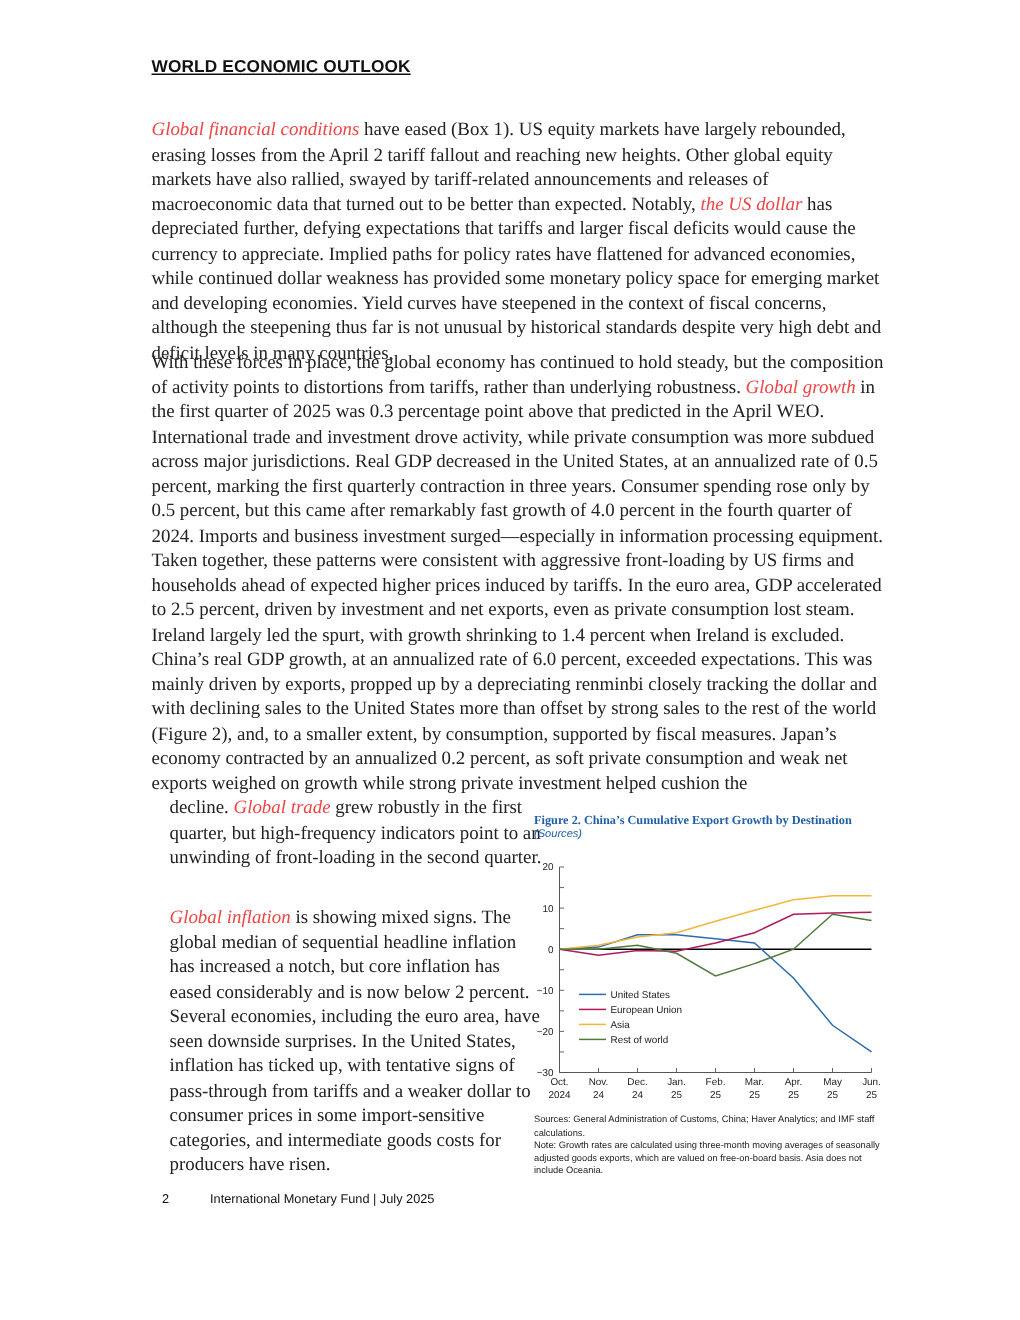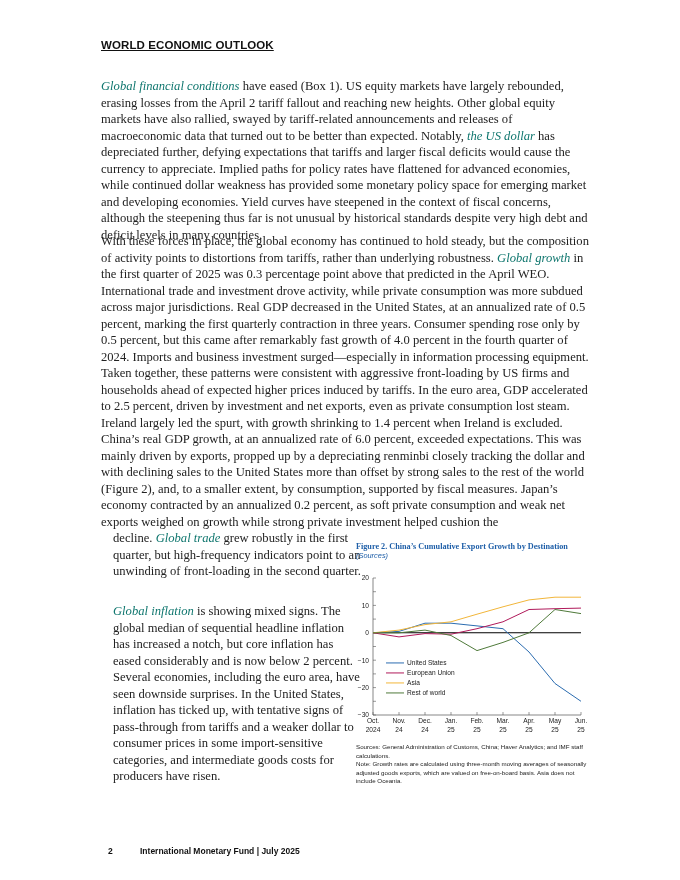--- a/index.html
+++ b/index.html
@@ -9,43 +9,43 @@
     font-family: "Liberation Sans", sans-serif; font-weight: bold; font-size: 11.5px;
     color: #111; letter-spacing: 0.1px; text-decoration: underline;
   }
   .para {
     position: absolute; left: 101px;
     font-family: "Liberation Serif", serif; font-size: 12.6px; line-height: 16.5px;
     color: #222; margin: 0;
   }
   .para.full { width: 488px; text-align: left; }
   .para.narrow { width: 250px; margin-left: 12px; }
-  .lead { color: #0f766e; font-style: italic; }
+  .lead { color: #ef4444; font-style: italic; }
   .fig {
     position: absolute; left: 356px; top: 542px; width: 236px; height: 250px;
   }
   .fig-title {
     font-family: Liberation Serif, serif; font-weight: bold; font-size: 8.2px;
     color: #1f5fa8; margin: 0; white-space: nowrap;
   }
   .fig-sub {
     font-family: "Liberation Sans", sans-serif; font-style: italic; font-size: 7.4px;
     color: #1f5fa8; margin: 0;
   }
   .fig svg { position: absolute; left: 0; top: 28px; }
   .tick-label { font-family: "Liberation Sans", sans-serif; font-size: 6.6px; fill: #222; }
   .legend-label { font-family: "Liberation Sans", sans-serif; font-size: 6.6px; fill: #222; }
   .fig-notes {
     position: absolute; left: 0; top: 201px; width: 236px;
     font-family: "Liberation Sans", sans-serif; font-size: 6.2px; line-height: 8.6px; color: #222;
   }
   .fig-notes p { margin: 0; }
   .footer {
-    position: absolute; top: 846px; left: 108px;
-    font-family: "Liberation Sans", sans-serif; font-size: 8.5px; color: #111; font-weight: bold;
+    position: absolute; top: 794px; left: 108px;
+    font-family: "Liberation Sans", sans-serif; font-size: 8.5px; color: #111;
   }
   .footer .pg { display: inline-block; width: 32px; }
 </style>
 </head>
 <body>
 
 <div class="header">WORLD ECONOMIC OUTLOOK</div>
 
 <p class="para full" style="top:78px;"><span class="lead">Global financial conditions</span><span> have eased (Box 1). US equity markets have largely rebounded, erasing losses from the April 2 tariff fallout and reaching new heights. Other global equity markets have also rallied, swayed by tariff-related announcements and releases of macroeconomic data that turned out to be better than expected. Notably, </span><span class="lead">the US dollar</span><span> has depreciated further, defying expectations that tariffs and larger fiscal deficits would cause the currency to appreciate. Implied paths for policy rates have flattened for advanced economies, while continued dollar weakness has provided some monetary policy space for emerging market and developing economies. Yield curves have steepened in the context of fiscal concerns, although the steepening thus far is not unusual by historical standards despite very high debt and deficit levels in many countries.</span></p>
 

